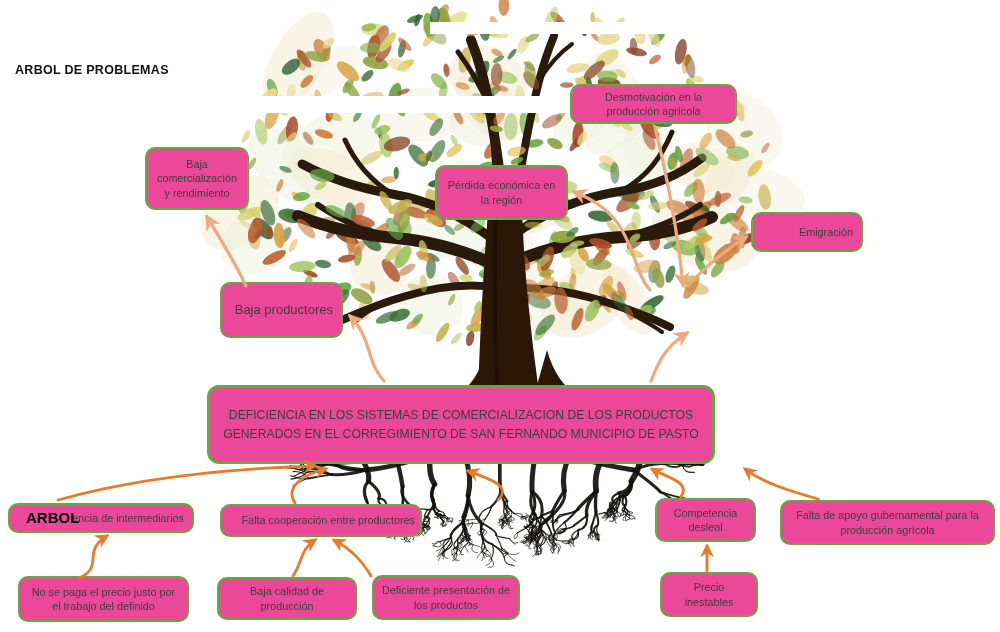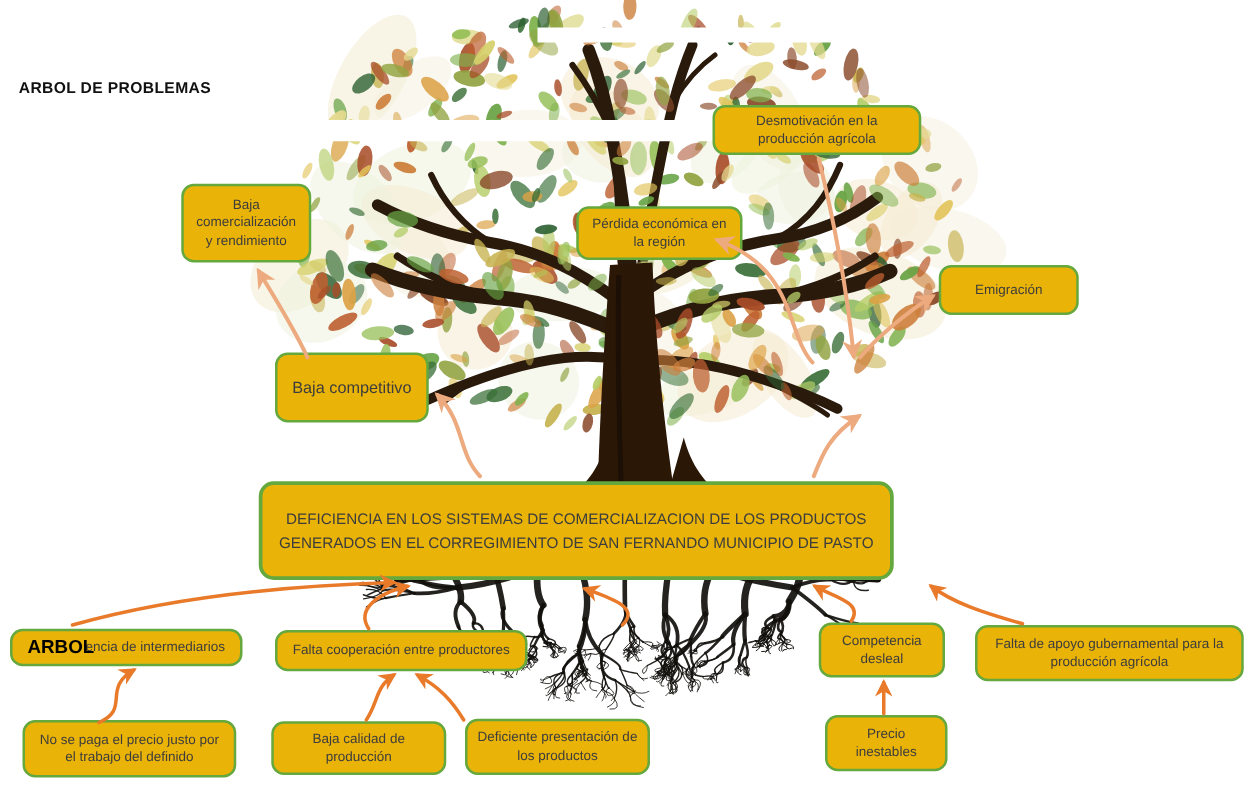--- a/index.html
+++ b/index.html
@@ -7,26 +7,26 @@
     --trunk:#2b1706; --branch:#2a1a0c; --roots:#12100c; --text:#3d3d3d; --title:#111111;
   }
   *{box-sizing:border-box;margin:0;padding:0}
   body{background:#ffffff;font-family:"Liberation Sans",sans-serif;}
   .canvas{position:relative;width:1000px;height:632px;background:#ffffff;overflow:hidden}
   svg.layer{position:absolute;left:0;top:0;width:1000px;height:632px;pointer-events:none}
   #art{z-index:0}
   #arrows{z-index:3}
   .page-title{position:absolute;left:15px;top:63px;z-index:2;font-size:12.5px;font-weight:bold;
     letter-spacing:.3px;color:var(--title)}
-  .pbox{position:absolute;z-index:2;display:flex;align-items:center;justify-content:center;
-    text-align:center;background:#eab308;border:2.5px solid var(--box-border);border-radius:10px;
+  .pbox{position:absolute;z-index:2;display:flex;align-items:center;justify-content:flex-end;
+    text-align:center;background:#ec4899;border:2.5px solid var(--box-border);border-radius:10px;
     color:var(--text);font-size:10.8px;line-height:1.3;padding:2px 8px}
   .b-comerc{left:145px;top:147px;width:104px;height:63px}
   .b-desmo{left:570px;top:84px;width:167px;height:40px}
-  .b-perdida{left:461px;top:165px;width:133px;height:43px}
+  .b-perdida{left:435px;top:165px;width:133px;height:55px}
   .b-emigra{left:751px;top:212px;width:112px;height:40px}
   .b-competitivo{left:220px;top:282px;width:123px;height:56px;font-size:13px;line-height:1.35}
   .b-calvida{left:622px;top:290px;width:128px;height:40px}
   .b-central{left:207px;top:385px;width:508px;height:79px;font-size:12.2px;line-height:1.55;
     border-width:3px;border-radius:12px;padding:4px 12px}
   .b-interm{left:8px;top:503px;width:186px;height:30px}
   .b-coop{left:220px;top:504px;width:202px;height:33px;padding:2px 5px}
   .b-mercado{left:435px;top:502px;width:212px;height:33px}
   .b-compet{left:655px;top:498px;width:101px;height:44px}
   .b-apoyo{left:780px;top:500px;width:215px;height:45px}
@@ -1164,21 +1164,21 @@
   <div class="pbox b-desmo">
     <span>Desmotivación en la producción agrícola</span>
   </div>
   <div class="pbox b-perdida">
     <span>Pérdida económica en la región</span>
   </div>
   <div class="pbox b-emigra">
     <span>Emigración</span>
   </div>
   <div class="pbox b-competitivo">
-    <span>Baja competitivo</span>
+    <span>Baja productores</span>
   </div>
 
   <div class="pbox b-central">
     <span>DEFICIENCIA EN LOS SISTEMAS DE COMERCIALIZACION DE LOS PRODUCTOS GENERADOS EN EL CORREGIMIENTO DE SAN FERNANDO MUNICIPIO DE PASTO</span>
   </div>
 
   <div class="pbox b-interm">
     <span class="arbol-bold">ARBOL</span>
     <span>encia de intermediarios</span>
   </div>

